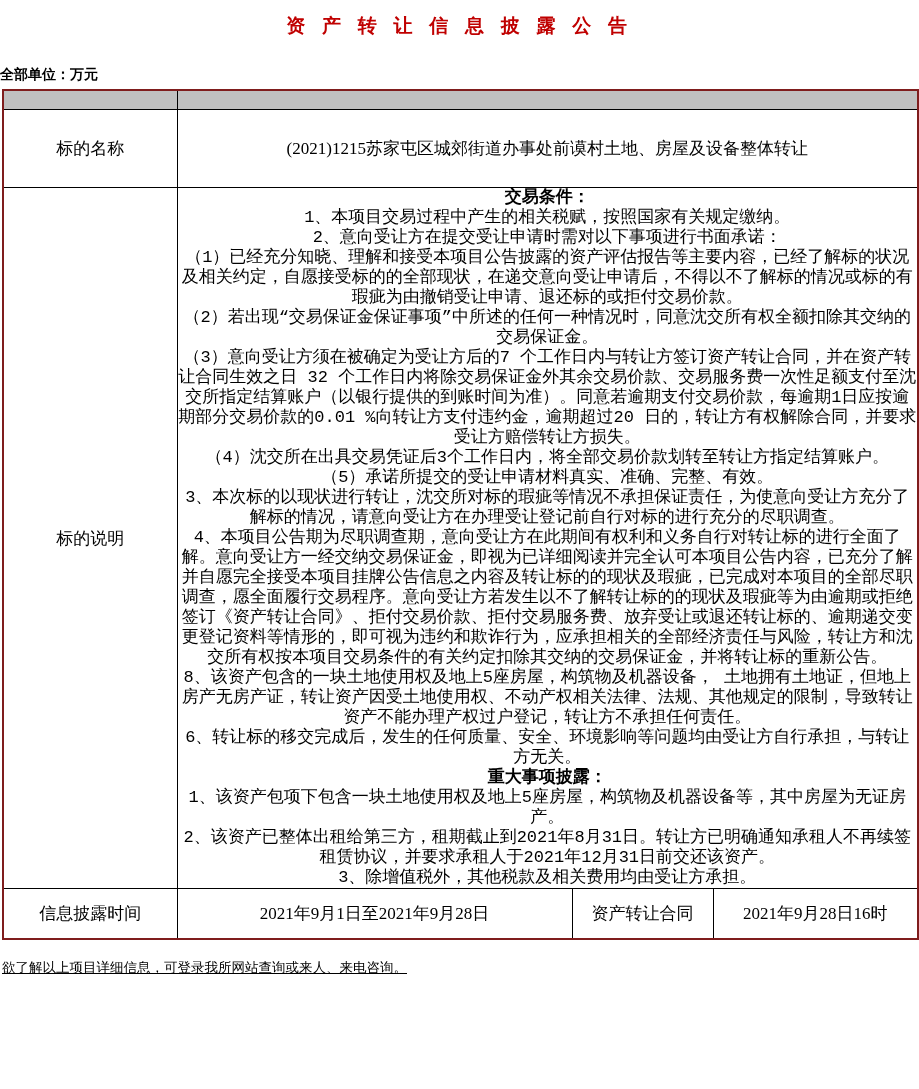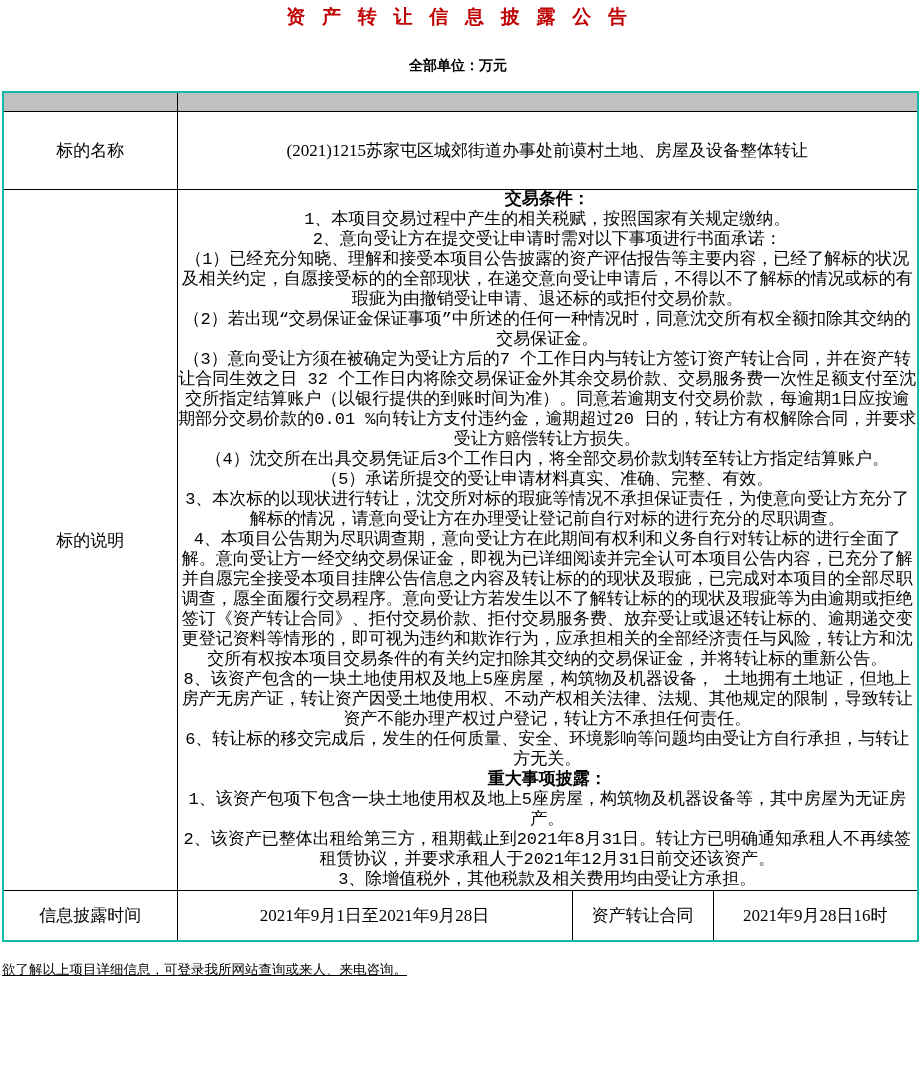--- a/index.html
+++ b/index.html
@@ -13,40 +13,40 @@
     color: #000;
   }
   .page {
     width: 919px;
     height: 1089px;
     position: relative;
     overflow: hidden;
   }
   .doc-title {
     text-align: center;
-    padding-top: 4px;
+    padding-top: 13px;
     font-size: 19px;
     font-weight: bold;
     letter-spacing: 6px;
     color: #c00000;
     white-space: nowrap;
   }
   .unit-note {
-    text-align: center;
+    text-align: left;
     margin-top: 27px;
     padding-right: 3px;
     font-size: 14px;
     font-weight: bold;
   }
   table.main {
     border-collapse: collapse;
     table-layout: fixed;
     width: 915px;
-    margin: 16px 2px 0 2px;
-    border: 2px solid #14b8a6;
+    margin: 5px 2px 0 2px;
+    border: 2px solid #7f1d1d;
   }
   table.main th, table.main td {
     border: 1px solid #000;
     padding: 0;
     font-weight: normal;
     font-size: 17px;
     text-align: center;
     vertical-align: middle;
     overflow: hidden;
   }

